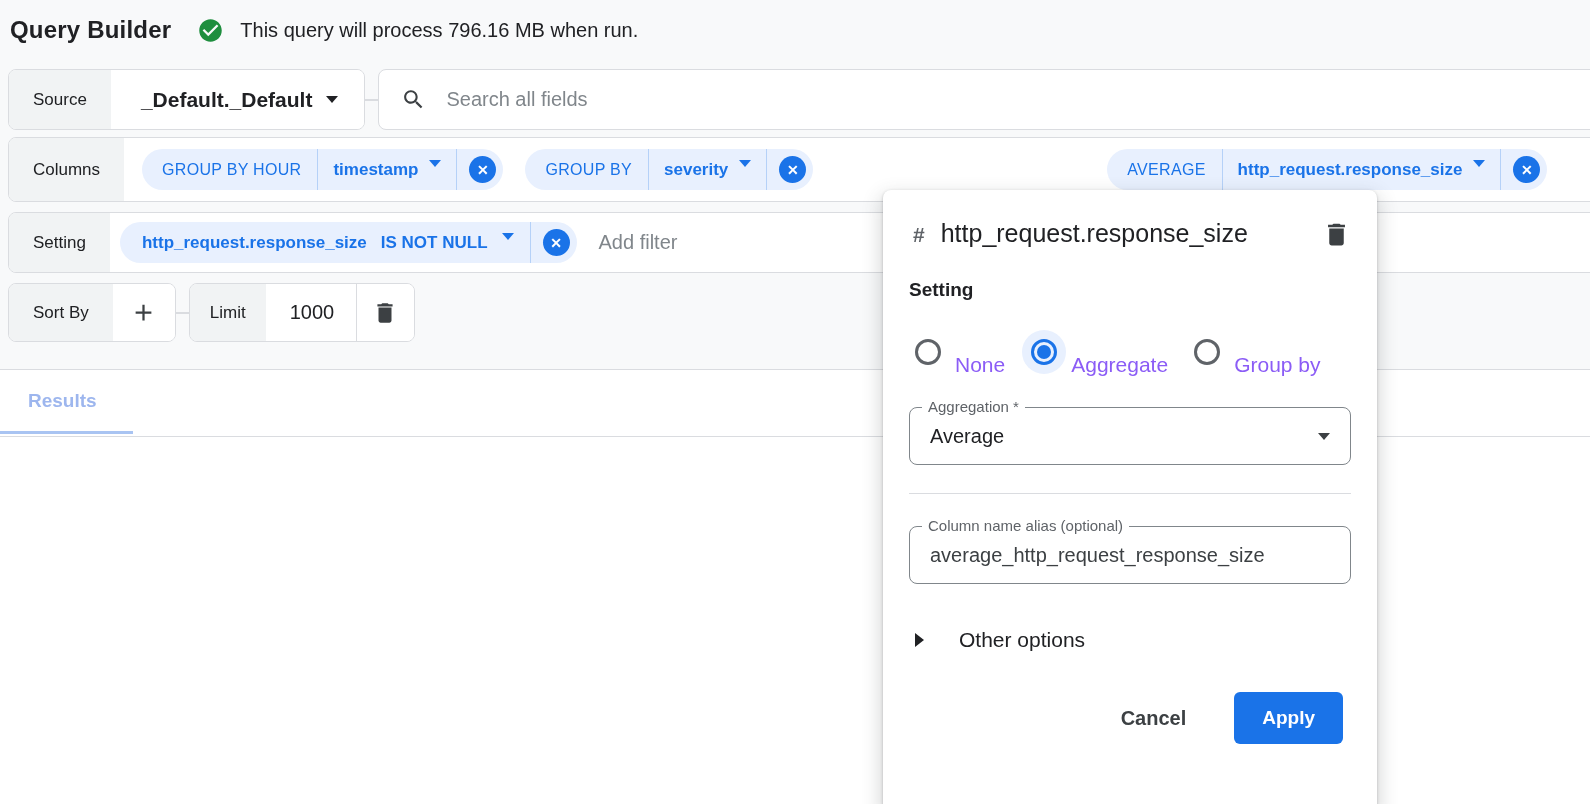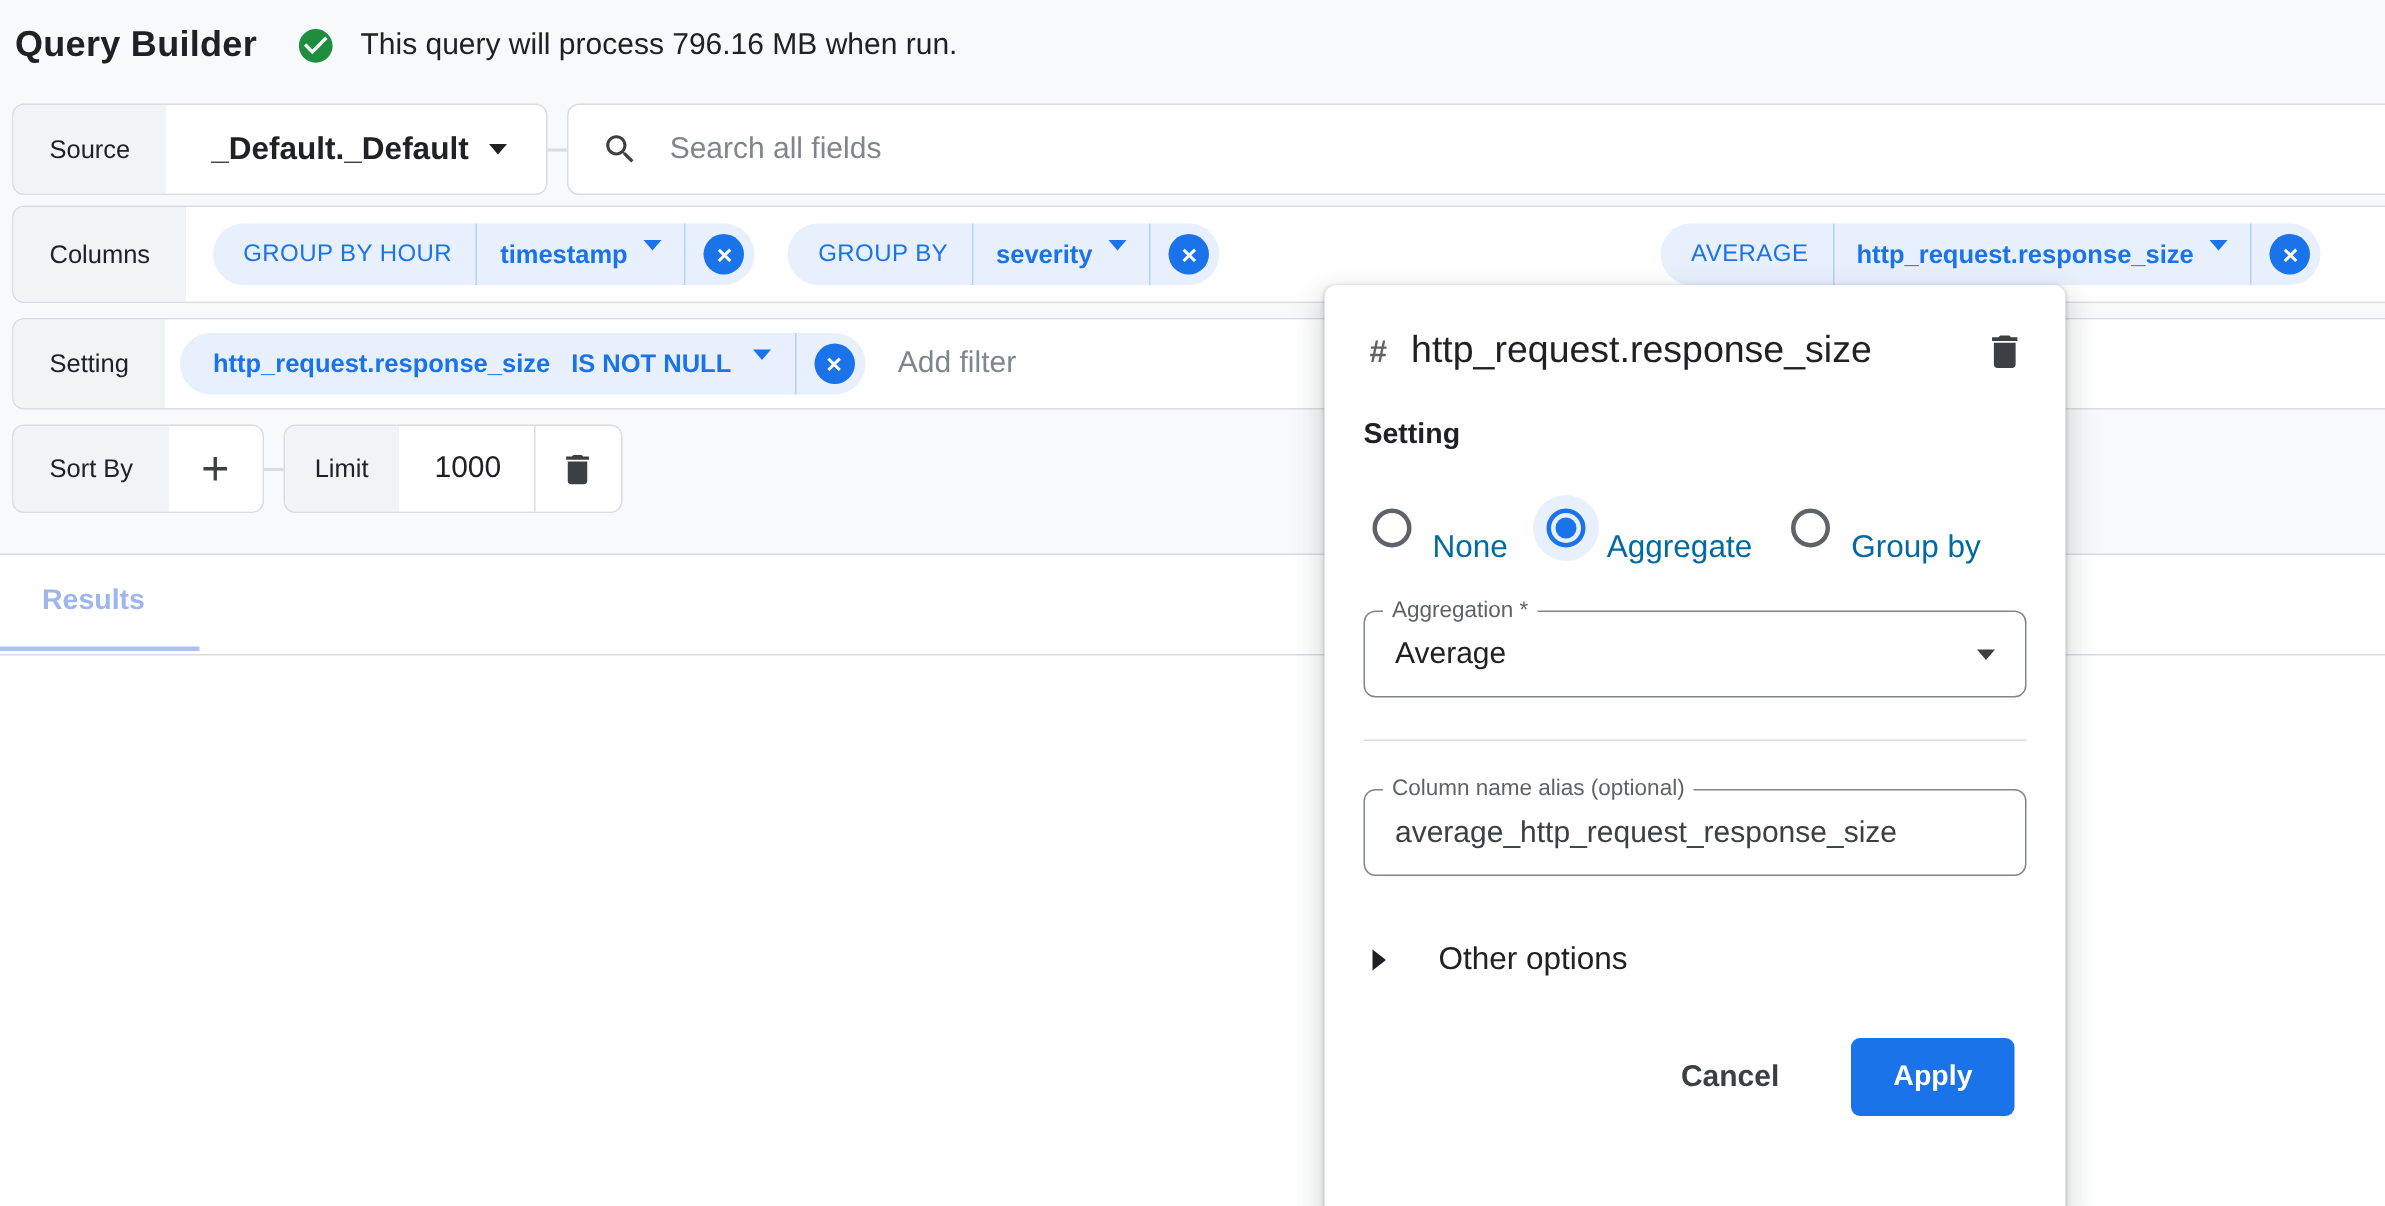--- a/index.html
+++ b/index.html
@@ -55,21 +55,21 @@
   .popup-title-row{display:flex;align-items:flex-start;}
   .hash-icon{font-size:21px;font-weight:700;color:#5f6368;margin:13px 16px 0 4px;}
   .popup-title{font-size:25px;font-weight:400;color:#202124;line-height:47px;width:352px;word-break:break-all;}
   .popup-trash{margin-left:auto;margin-top:10px;background:none;border:none;cursor:pointer;padding:0;}
   .setting-heading{margin-top:22px;font-size:19px;font-weight:700;color:#202124;}
   .radio-row{margin-top:26px;display:flex;align-items:center;gap:26px;margin-left:6px;}
   .radio-opt{display:flex;align-items:center;gap:14px;cursor:pointer;}
   .radio-outer{width:26px;height:26px;border:3px solid #5f6368;border-radius:50%;box-sizing:border-box;position:relative;flex:0 0 auto;}
   .radio-opt.checked .radio-outer{border-color:#1a73e8;box-shadow:0 0 0 9px #e8f0fe;background:#e8f0fe;}
   .radio-opt.checked .radio-outer::after{content:"";position:absolute;inset:3px;background:#1a73e8;border-radius:50%;}
-  .radio-label{font-size:21px;color:#0369a1;margin-top:26px;}
+  .radio-label{font-size:21px;color:#8b5cf6;margin-top:26px;}
   .outlined{position:relative;border:1px solid #80868b;border-radius:8px;height:58px;display:flex;align-items:center;padding:0 20px;box-sizing:border-box;background:#fff;gap:34px;}
   .float-label{position:absolute;top:-10px;left:12px;background:#fff;padding:0 6px;font-size:15px;color:#5f6368;white-space:nowrap;}
   .select-box{margin-top:30px;cursor:pointer;}
   .select-value{font-size:20px;color:#202124;flex:1;}
   .select-caret{color:#3c4043;}
   .popup-div{border:none;border-top:1px solid #dadce0;margin:28px 0 0 0;}
   .alias-box{margin-top:32px;}
   .alias-input{border:none;outline:none;font-size:20px;color:#3c4043;width:100%;padding:0;font-family:inherit;white-space:nowrap;overflow:hidden;}
   .other-options{margin-top:44px;display:flex;align-items:center;gap:18px;margin-left:6px;background:none;border:none;cursor:pointer;padding:0;}
   .tri-right{width:0;height:0;border-top:7px solid transparent;border-bottom:7px solid transparent;border-left:9px solid #202124;}

